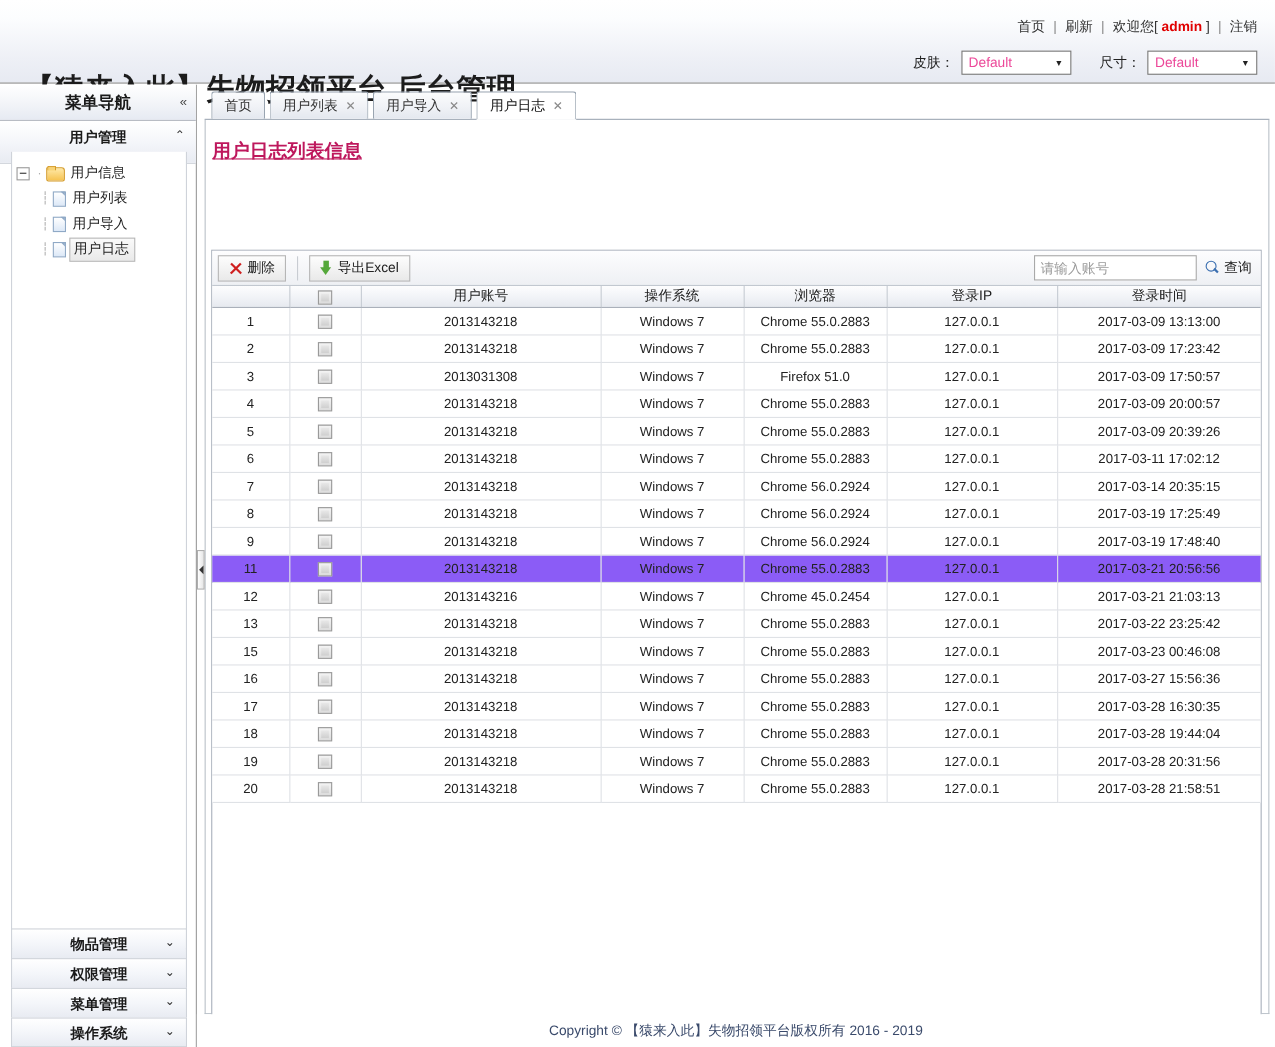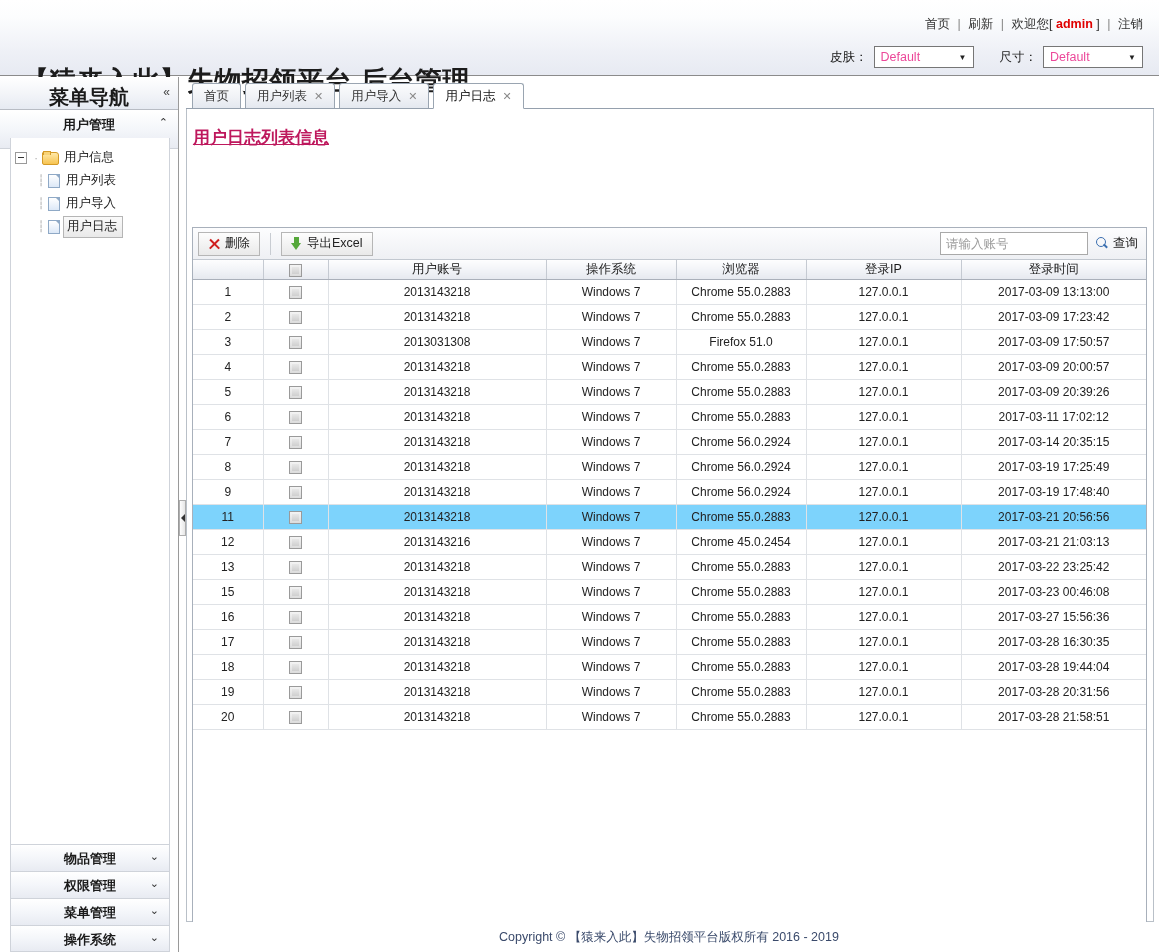--- a/index.html
+++ b/index.html
@@ -63,21 +63,21 @@
     background: #fff;
     border-right: 1px solid #9a9a9a;
   }
   #sidebar-head {
     position: relative; height: 33px;
     background: linear-gradient(to bottom, #ffffff 0%, #f2f4f8 55%, #e6eaf2 100%);
     border-bottom: 1px solid #b8bcc4;
   }
   #sidebar-head .t {
     position: absolute; left: 0; right: 0; top: 7px; text-align: center;
-    font-size: 20px; font-weight: bold; color: #1a1a1a;
+    font-size: 15px; font-weight: bold; color: #1a1a1a;
   }
   #sidebar-head .collapse {
     position: absolute; right: 8px; top: 8px;
     font-size: 12px; color: #444; cursor: pointer;
   }
   .accordion-panel { border-bottom: 1px solid #cfd3da; }
   .acc-head {
     position: relative; height: 38px;
     background: linear-gradient(to bottom, #ffffff 0%, #f4f6fa 50%, #e8ebf2 100%);
     border-top: 1px solid #fff;
@@ -287,21 +287,21 @@
     font-size: 12.5px; font-weight: normal; color: #1a1a1a;
     text-align: center;
   }
   table.dg td {
     height: 25px;
     border-right: 1px solid #dfe2e6;
     border-bottom: 1px solid #dfe2e6;
     font-size: 12px; color: #222; text-align: center;
     background: #fff;
   }
-  table.dg tr.hover td { background: #7dd3fc; }
+  table.dg tr.hover td { background: #8b5cf6; }
   table.dg td:last-child, table.dg th:last-child { border-right: none; }
   .cbox {
     display: inline-block; width: 13px; height: 13px; vertical-align: middle;
     border: 1px solid #9a9a9a;
     background: linear-gradient(to bottom, #f4f4f4, #dcdcdc);
     position: relative;
     cursor: pointer;
   }
   .cbox:after {
     content: ""; position: absolute; left: 2px; top: 2px; right: 2px; bottom: 2px;

